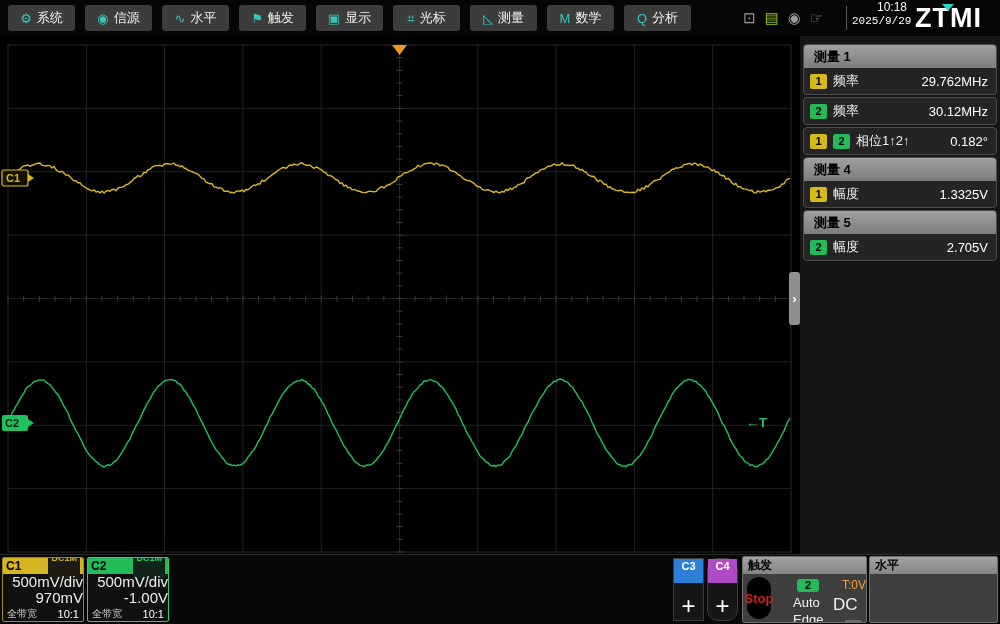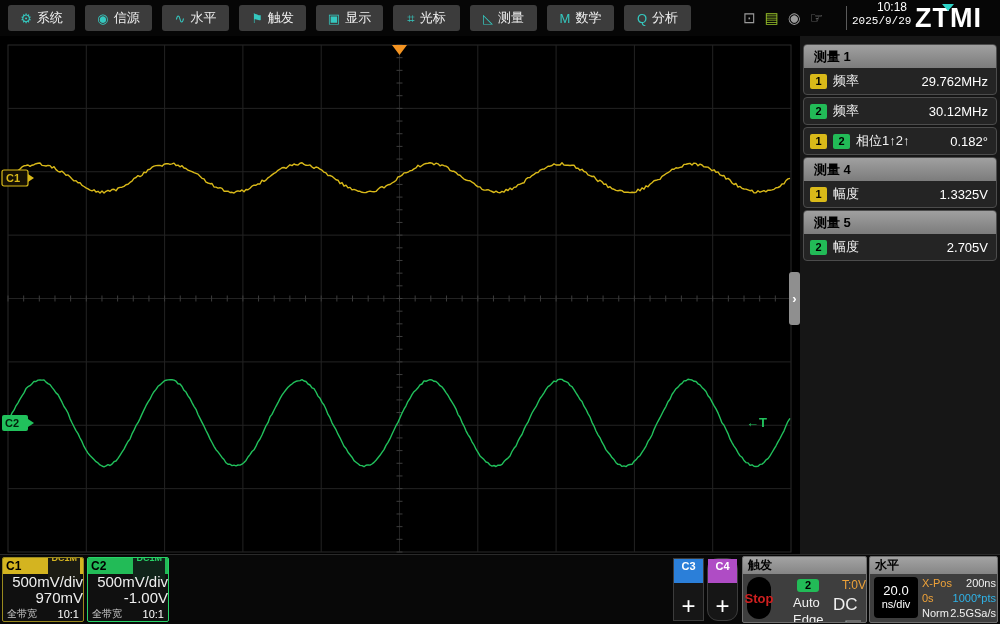--- a/index.html
+++ b/index.html
@@ -373,36 +373,16 @@
           <svg class="edgeicon" width="30" height="13">
             <polyline points="2,10 13,10 13,3 28,3" fill="none" stroke="#9a9a9a" stroke-width="1.2"></polyline>
             <polygon points="9.5,9 16.5,9 13,3.5" fill="#35c8bf"></polygon>
           </svg>
         </div>
       </div>
     </div>
 
     <div class="bpanel horizpanel">
       <div class="phead">水平</div>
-      <div class="pbody">
-        <div class="timebox">
-          <div class="tv">20.0</div>
-          <div class="tu">ns/div</div>
-        </div>
-        <div class="hvals">
-          <div class="hrow">
-            <span class="orange">X-Pos</span>
-            <span class="wht">200ns</span>
-          </div>
-          <div class="hrow">
-            <span class="orange">0s</span>
-            <span class="cyan">1000*pts</span>
-          </div>
-          <div class="hrow">
-            <span class="wht">Norm</span>
-            <span class="wht">2.5GSa/s</span>
-          </div>
-        </div>
-      </div>
     </div>
 
   </div>
 </div>
 
 </body></html>

